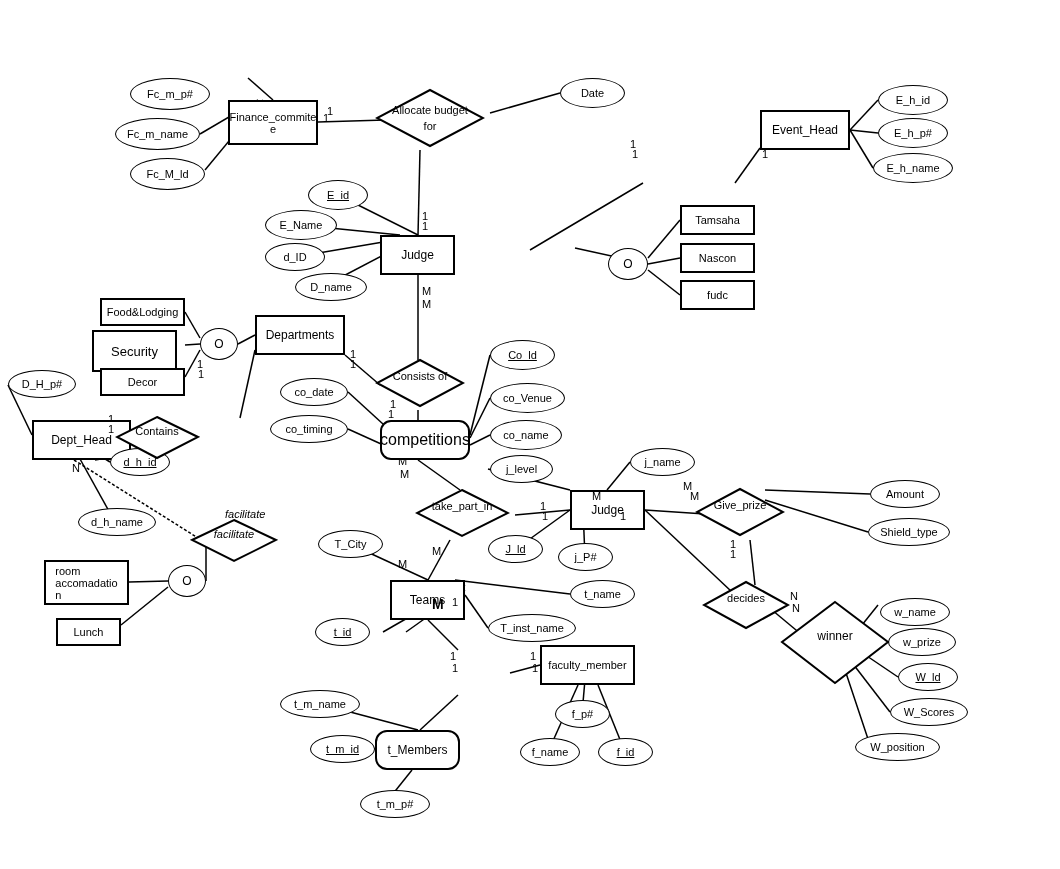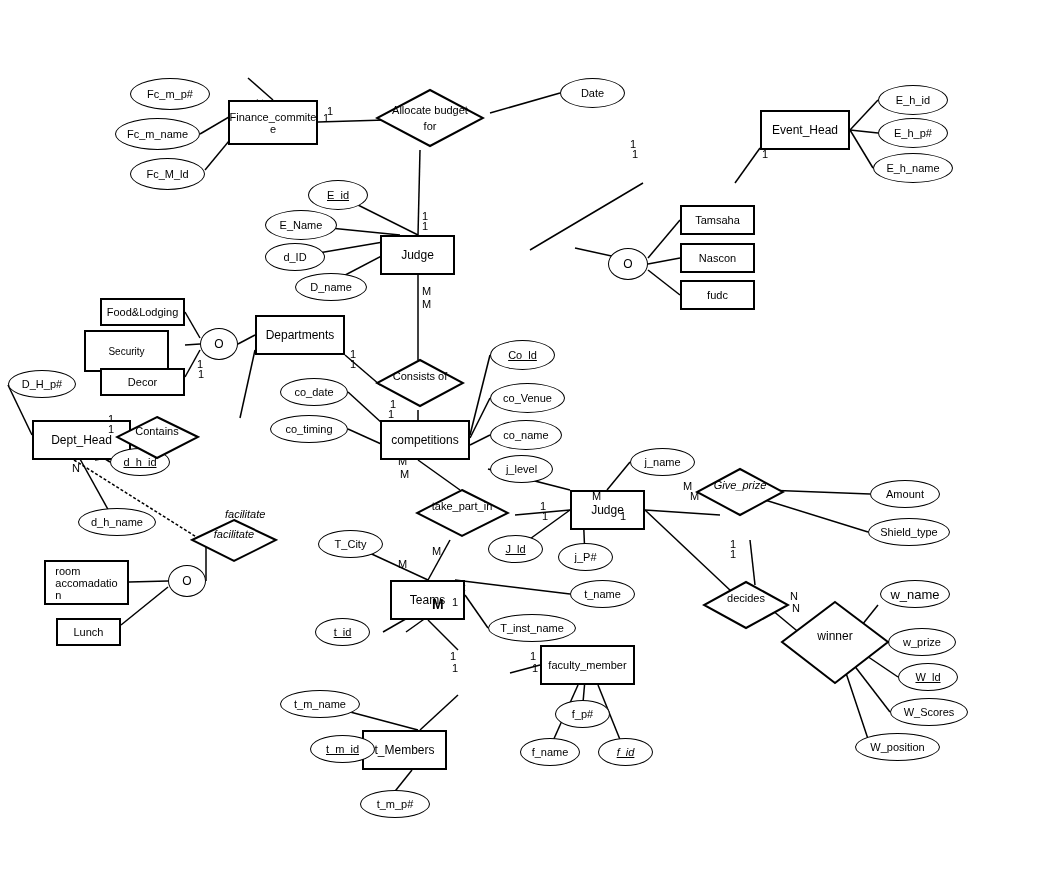--- a/index.html
+++ b/index.html
@@ -181,31 +181,31 @@
     <line x1="588" y1="645" x2="582" y2="714" stroke="#000" stroke-width="1.5"></line>
     <line x1="578" y1="685" x2="548" y2="752" stroke="#000" stroke-width="1.5"></line>
     <line x1="598" y1="685" x2="625" y2="752" stroke="#000" stroke-width="1.5"></line>
   </svg>
 
   <div class="entity rectangle" style="left:228px;top:100px;width:90px;height:45px;font-size:11px;">Finance_commite
 e</div>
   <div class="entity rectangle" style="left:760px;top:110px;width:90px;height:40px;font-size:12px;">Event_Head</div>
   <div class="entity rectangle" style="left:380px;top:235px;width:75px;height:40px;font-size:12px;">Judge</div>
   <div class="entity rectangle" style="left:255px;top:315px;width:90px;height:40px;font-size:12px;">Departments</div>
-  <div class="entity rectangle" style="left:380px;top:420px;width:90px;height:40px;font-size:12px;">competitions</div>
+  <div class="entity rectangle" style="left:380px;top:420px;width:90px;height:40px;font-size:16px;border-radius:11px;">competitions</div>
   <div class="entity rectangle" style="left:32px;top:420px;width:99px;height:40px;font-size:12px;">Dept_Head</div>
   <div class="entity rectangle" style="left:570px;top:490px;width:75px;height:40px;font-size:12px;">Judge</div>
   <div class="entity rectangle" style="left:390px;top:580px;width:75px;height:40px;font-size:12px;">Teams</div>
-  <div class="entity rectangle" style="left:362px;top:730px;width:85px;height:40px;font-size:12px;">t_Members</div>
+  <div class="entity rectangle" style="left:375px;top:730px;width:85px;height:40px;font-size:12px;border-radius:12px;">t_Members</div>
   <div class="entity rectangle" style="left:540px;top:645px;width:95px;height:40px;font-size:11px;">faculty_member</div>
   <div class="entity rectangle" style="left:680px;top:205px;width:75px;height:30px;font-size:11px;">Tamsaha</div>
   <div class="entity rectangle" style="left:680px;top:243px;width:75px;height:30px;font-size:11px;">Nascon</div>
   <div class="entity rectangle" style="left:680px;top:280px;width:75px;height:30px;font-size:11px;">fudc</div>
   <div class="entity rectangle" style="left:100px;top:298px;width:85px;height:28px;font-size:11px;">Food&amp;Lodging</div>
-  <div class="entity rectangle" style="left:84px;top:330px;width:85px;height:42px;font-size:10px;">Security</div>
+  <div class="entity rectangle" style="left:92px;top:330px;width:85px;height:42px;font-size:13px;">Security</div>
   <div class="entity rectangle" style="left:100px;top:368px;width:85px;height:28px;font-size:11px;">Decor</div>
   <div class="entity rectangle" style="left:44px;top:560px;width:85px;height:45px;font-size:11px;text-align:left;">room<br>accomadatio<br>n</div>
   <div class="entity rectangle" style="left:56px;top:618px;width:65px;height:28px;font-size:11px;">Lunch</div>
 
   <div class="entity ellipse" style="left:130px;top:78px;width:80px;height:32px;font-size:11px;">Fc_m_p#</div>
   <div class="entity ellipse" style="left:115px;top:118px;width:85px;height:32px;font-size:11px;">Fc_m_name</div>
   <div class="entity ellipse" style="left:130px;top:158px;width:75px;height:32px;font-size:11px;">Fc_M_ld</div>
   <div class="entity ellipse" style="left:878px;top:85px;width:70px;height:30px;font-size:11px;">E_h_id</div>
   <div class="entity ellipse" style="left:878px;top:118px;width:70px;height:30px;font-size:11px;">E_h_p#</div>
   <div class="entity ellipse" style="left:873px;top:153px;width:80px;height:30px;font-size:11px;">E_h_name</div>
@@ -230,24 +230,24 @@
   <div class="entity ellipse" style="left:558px;top:543px;width:55px;height:28px;font-size:11px;">j_P#</div>
   <div class="entity ellipse" style="left:318px;top:530px;width:65px;height:28px;font-size:11px;">T_City</div>
   <div class="entity ellipse" style="left:570px;top:580px;width:65px;height:28px;font-size:11px;">t_name</div>
   <div class="entity ellipse" style="left:488px;top:614px;width:88px;height:28px;font-size:11px;">T_inst_name</div>
   <div class="entity ellipse-underline" style="left:315px;top:618px;width:55px;height:28px;font-size:11px;text-decoration:underline;">t_id</div>
   <div class="entity ellipse" style="left:280px;top:690px;width:80px;height:28px;font-size:11px;">t_m_name</div>
   <div class="entity ellipse-underline" style="left:310px;top:735px;width:65px;height:28px;font-size:11px;text-decoration:underline;">t_m_id</div>
   <div class="entity ellipse" style="left:360px;top:790px;width:70px;height:28px;font-size:11px;">t_m_p#</div>
   <div class="entity ellipse" style="left:555px;top:700px;width:55px;height:28px;font-size:11px;">f_p#</div>
   <div class="entity ellipse" style="left:520px;top:738px;width:60px;height:28px;font-size:11px;text-align:center;">f_name</div>
-  <div class="entity ellipse-underline" style="left:598px;top:738px;width:55px;height:28px;font-size:11px;text-decoration:underline;font-style:italic;">f_id</div>
+  <div class="entity ellipse-underline" style="left:598px;top:738px;width:55px;height:28px;font-size:11px;text-decoration:underline;">f_id</div>
   <div class="entity ellipse" style="left:870px;top:480px;width:70px;height:28px;font-size:11px;">Amount</div>
   <div class="entity ellipse" style="left:868px;top:518px;width:82px;height:28px;font-size:11px;">Shield_type</div>
-  <div class="entity ellipse" style="left:880px;top:580px;width:70px;height:28px;font-size:13px;">w_name</div>
+  <div class="entity ellipse" style="left:880px;top:598px;width:70px;height:28px;font-size:11px;">w_name</div>
   <div class="entity ellipse" style="left:888px;top:628px;width:68px;height:28px;font-size:11px;">w_prize</div>
   <div class="entity ellipse-underline" style="left:898px;top:663px;width:60px;height:28px;font-size:11px;text-decoration:underline;">W_ld</div>
   <div class="entity ellipse" style="left:890px;top:698px;width:78px;height:28px;font-size:11px;">W_Scores</div>
   <div class="entity ellipse" style="left:855px;top:733px;width:85px;height:28px;font-size:11px;">W_position</div>
   <div class="entity ellipse" style="left:168px;top:565px;width:38px;height:32px;font-size:12px;">O</div>
 
   <div style="position:absolute;left:375px;top:88px;width:110px;height:60px;">
     <svg width="110" height="60">
         <polygon points="55,2 108,30 55,58 2,30" fill="white" stroke="black" stroke-width="2"></polygon>
         <text x="55" y="26" text-anchor="middle" font-size="11">Allocate budget</text>
@@ -271,21 +271,21 @@
         <polygon points="42,2 83,22 42,43 2,22" fill="white" stroke="black" stroke-width="2"></polygon>
         <text x="42" y="20" text-anchor="middle" font-size="11">Contains</text>
       </svg>
   </div>
   <div style="position:absolute;left:190px;top:518px;width:88px;height:45px;">
     <svg width="88" height="45">
         <polygon points="44,2 86,22 44,43 2,22" fill="white" stroke="black" stroke-width="2"></polygon>
         <text x="44" y="20" text-anchor="middle" font-size="11" font-style="italic">facilitate</text>
       </svg>
   </div>
-  <div style="position:absolute;left:695px;top:467px;width:90px;height:50px;font-style:italic;">
+  <div style="position:absolute;left:695px;top:487px;width:90px;height:50px;">
     <svg width="90" height="50">
         <polygon points="45,2 88,25 45,48 2,25" fill="white" stroke="black" stroke-width="2"></polygon>
         <text x="45" y="22" text-anchor="middle" font-size="11">Give_prize</text>
       </svg>
   </div>
   <div style="position:absolute;left:702px;top:580px;width:88px;height:50px;">
     <svg width="88" height="50">
         <polygon points="44,2 86,25 44,48 2,25" fill="white" stroke="black" stroke-width="2"></polygon>
         <text x="44" y="22" text-anchor="middle" font-size="11">decides</text>
       </svg>

